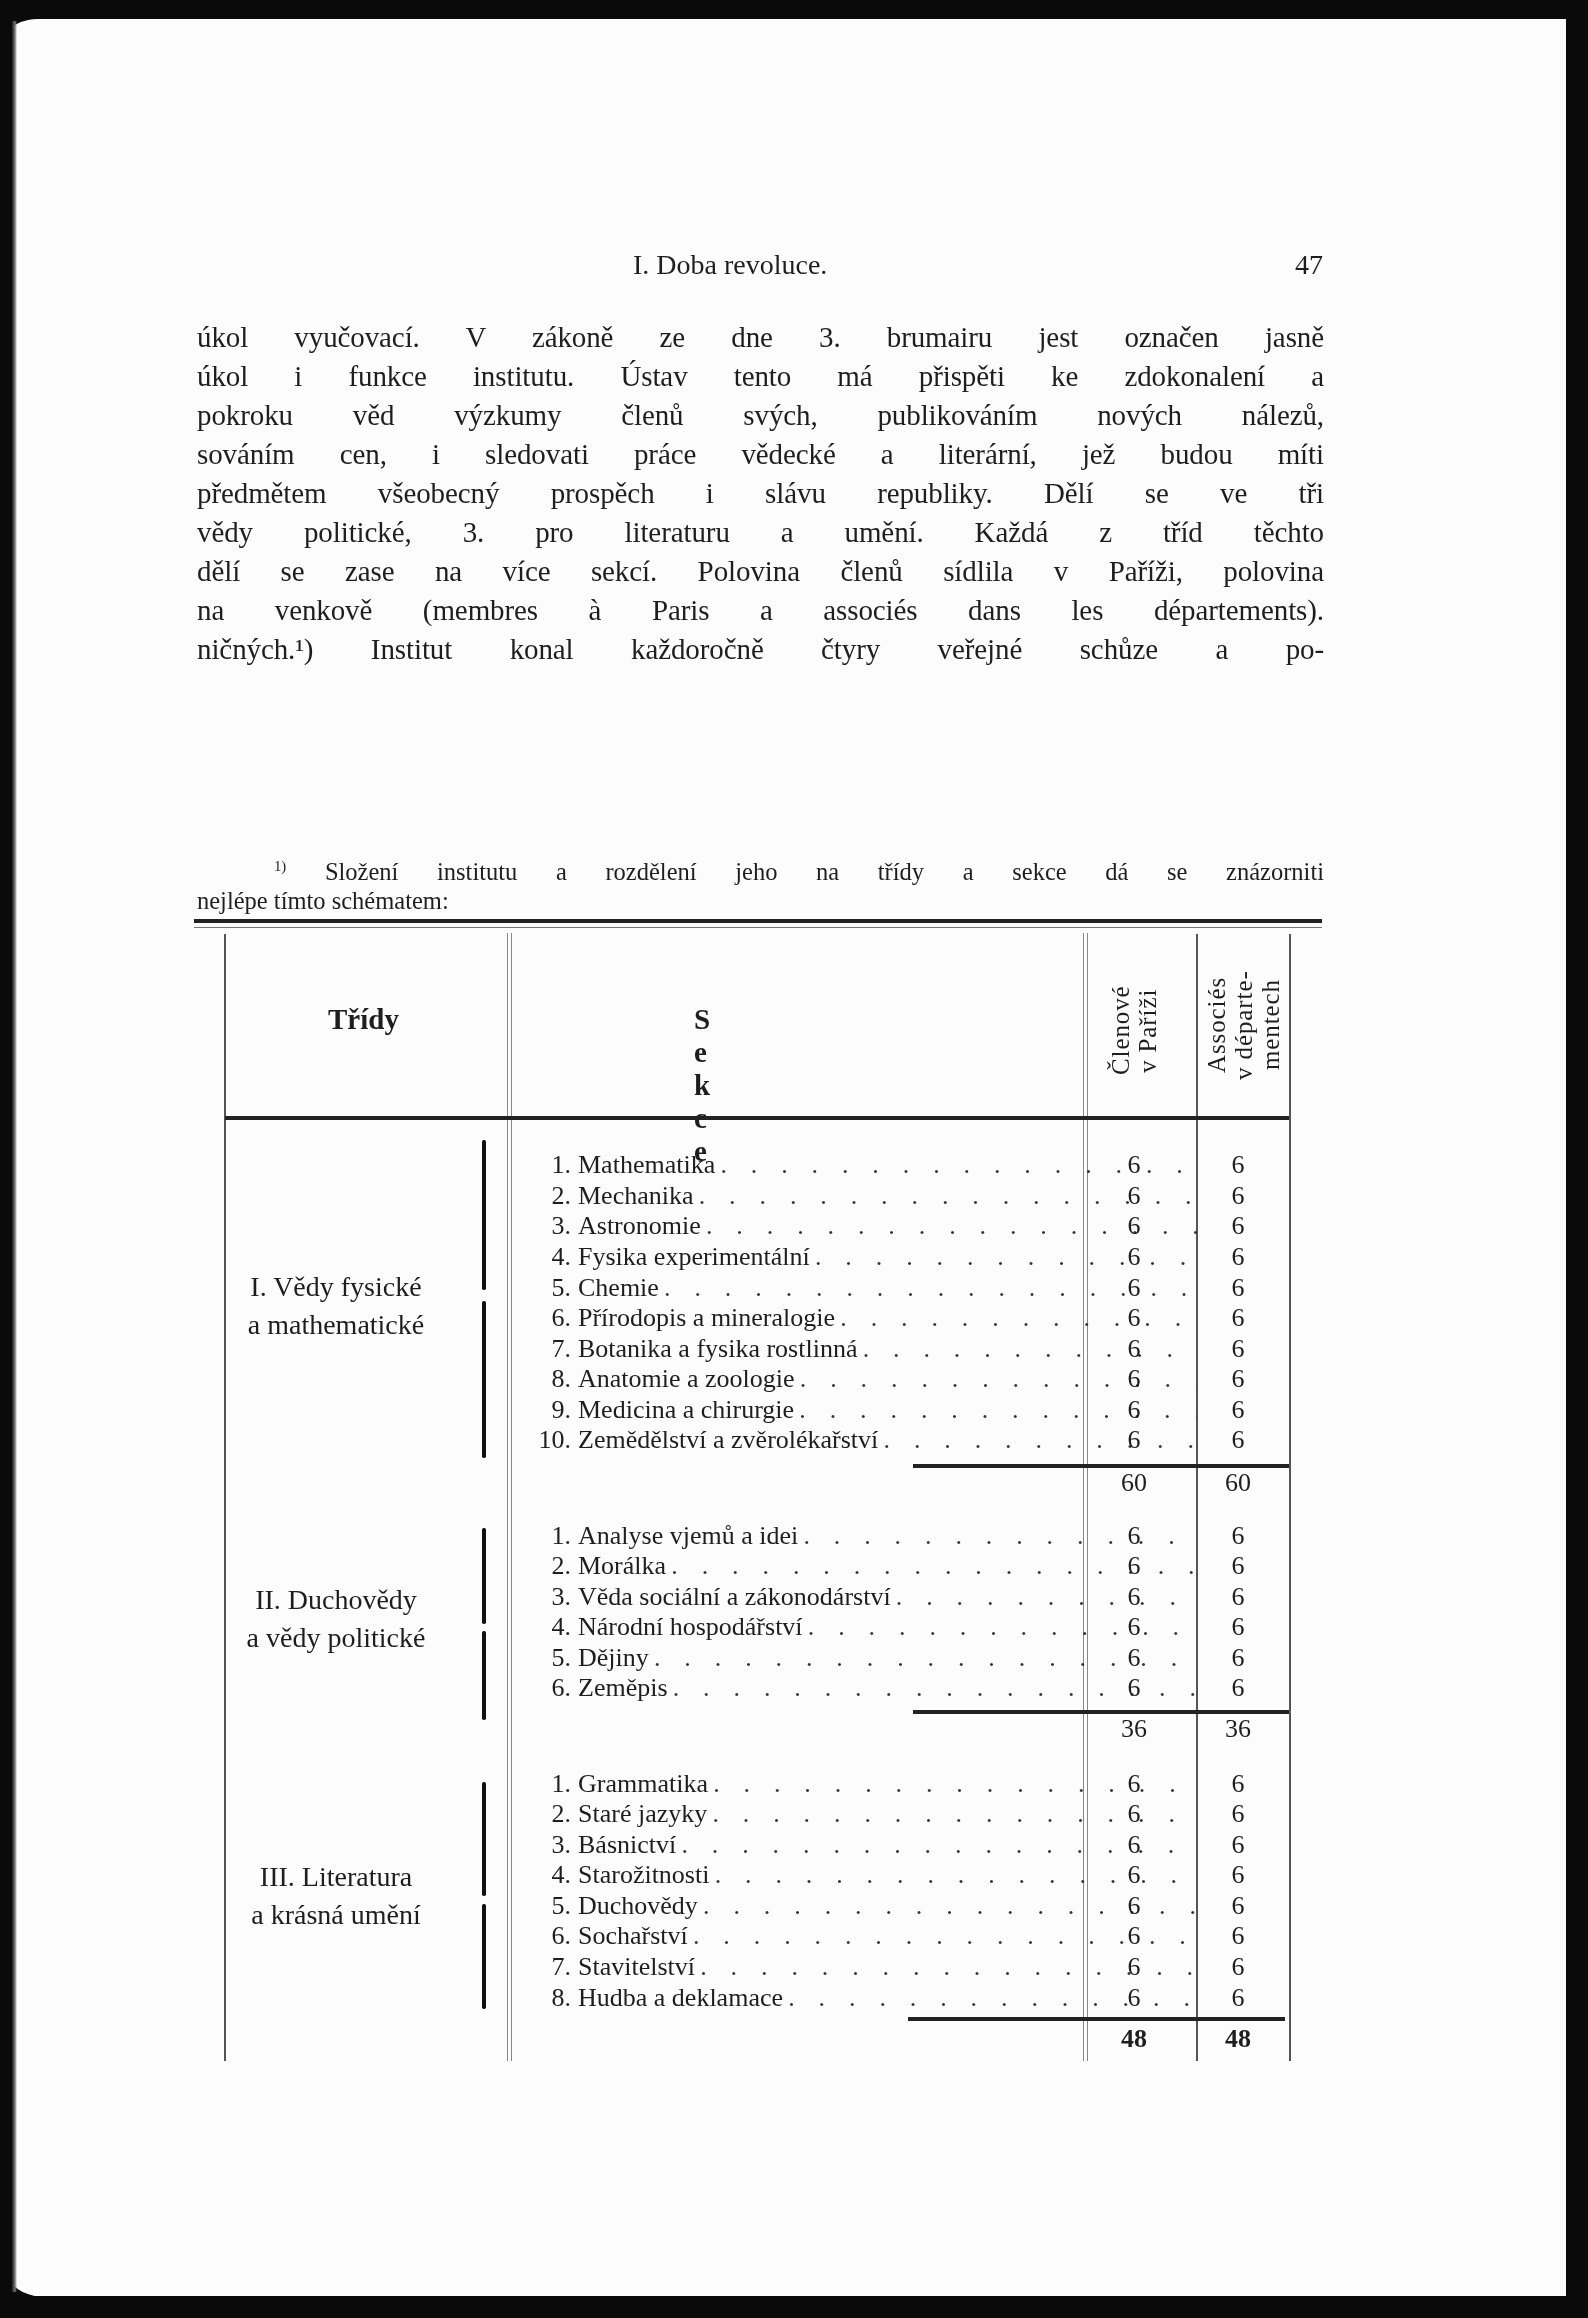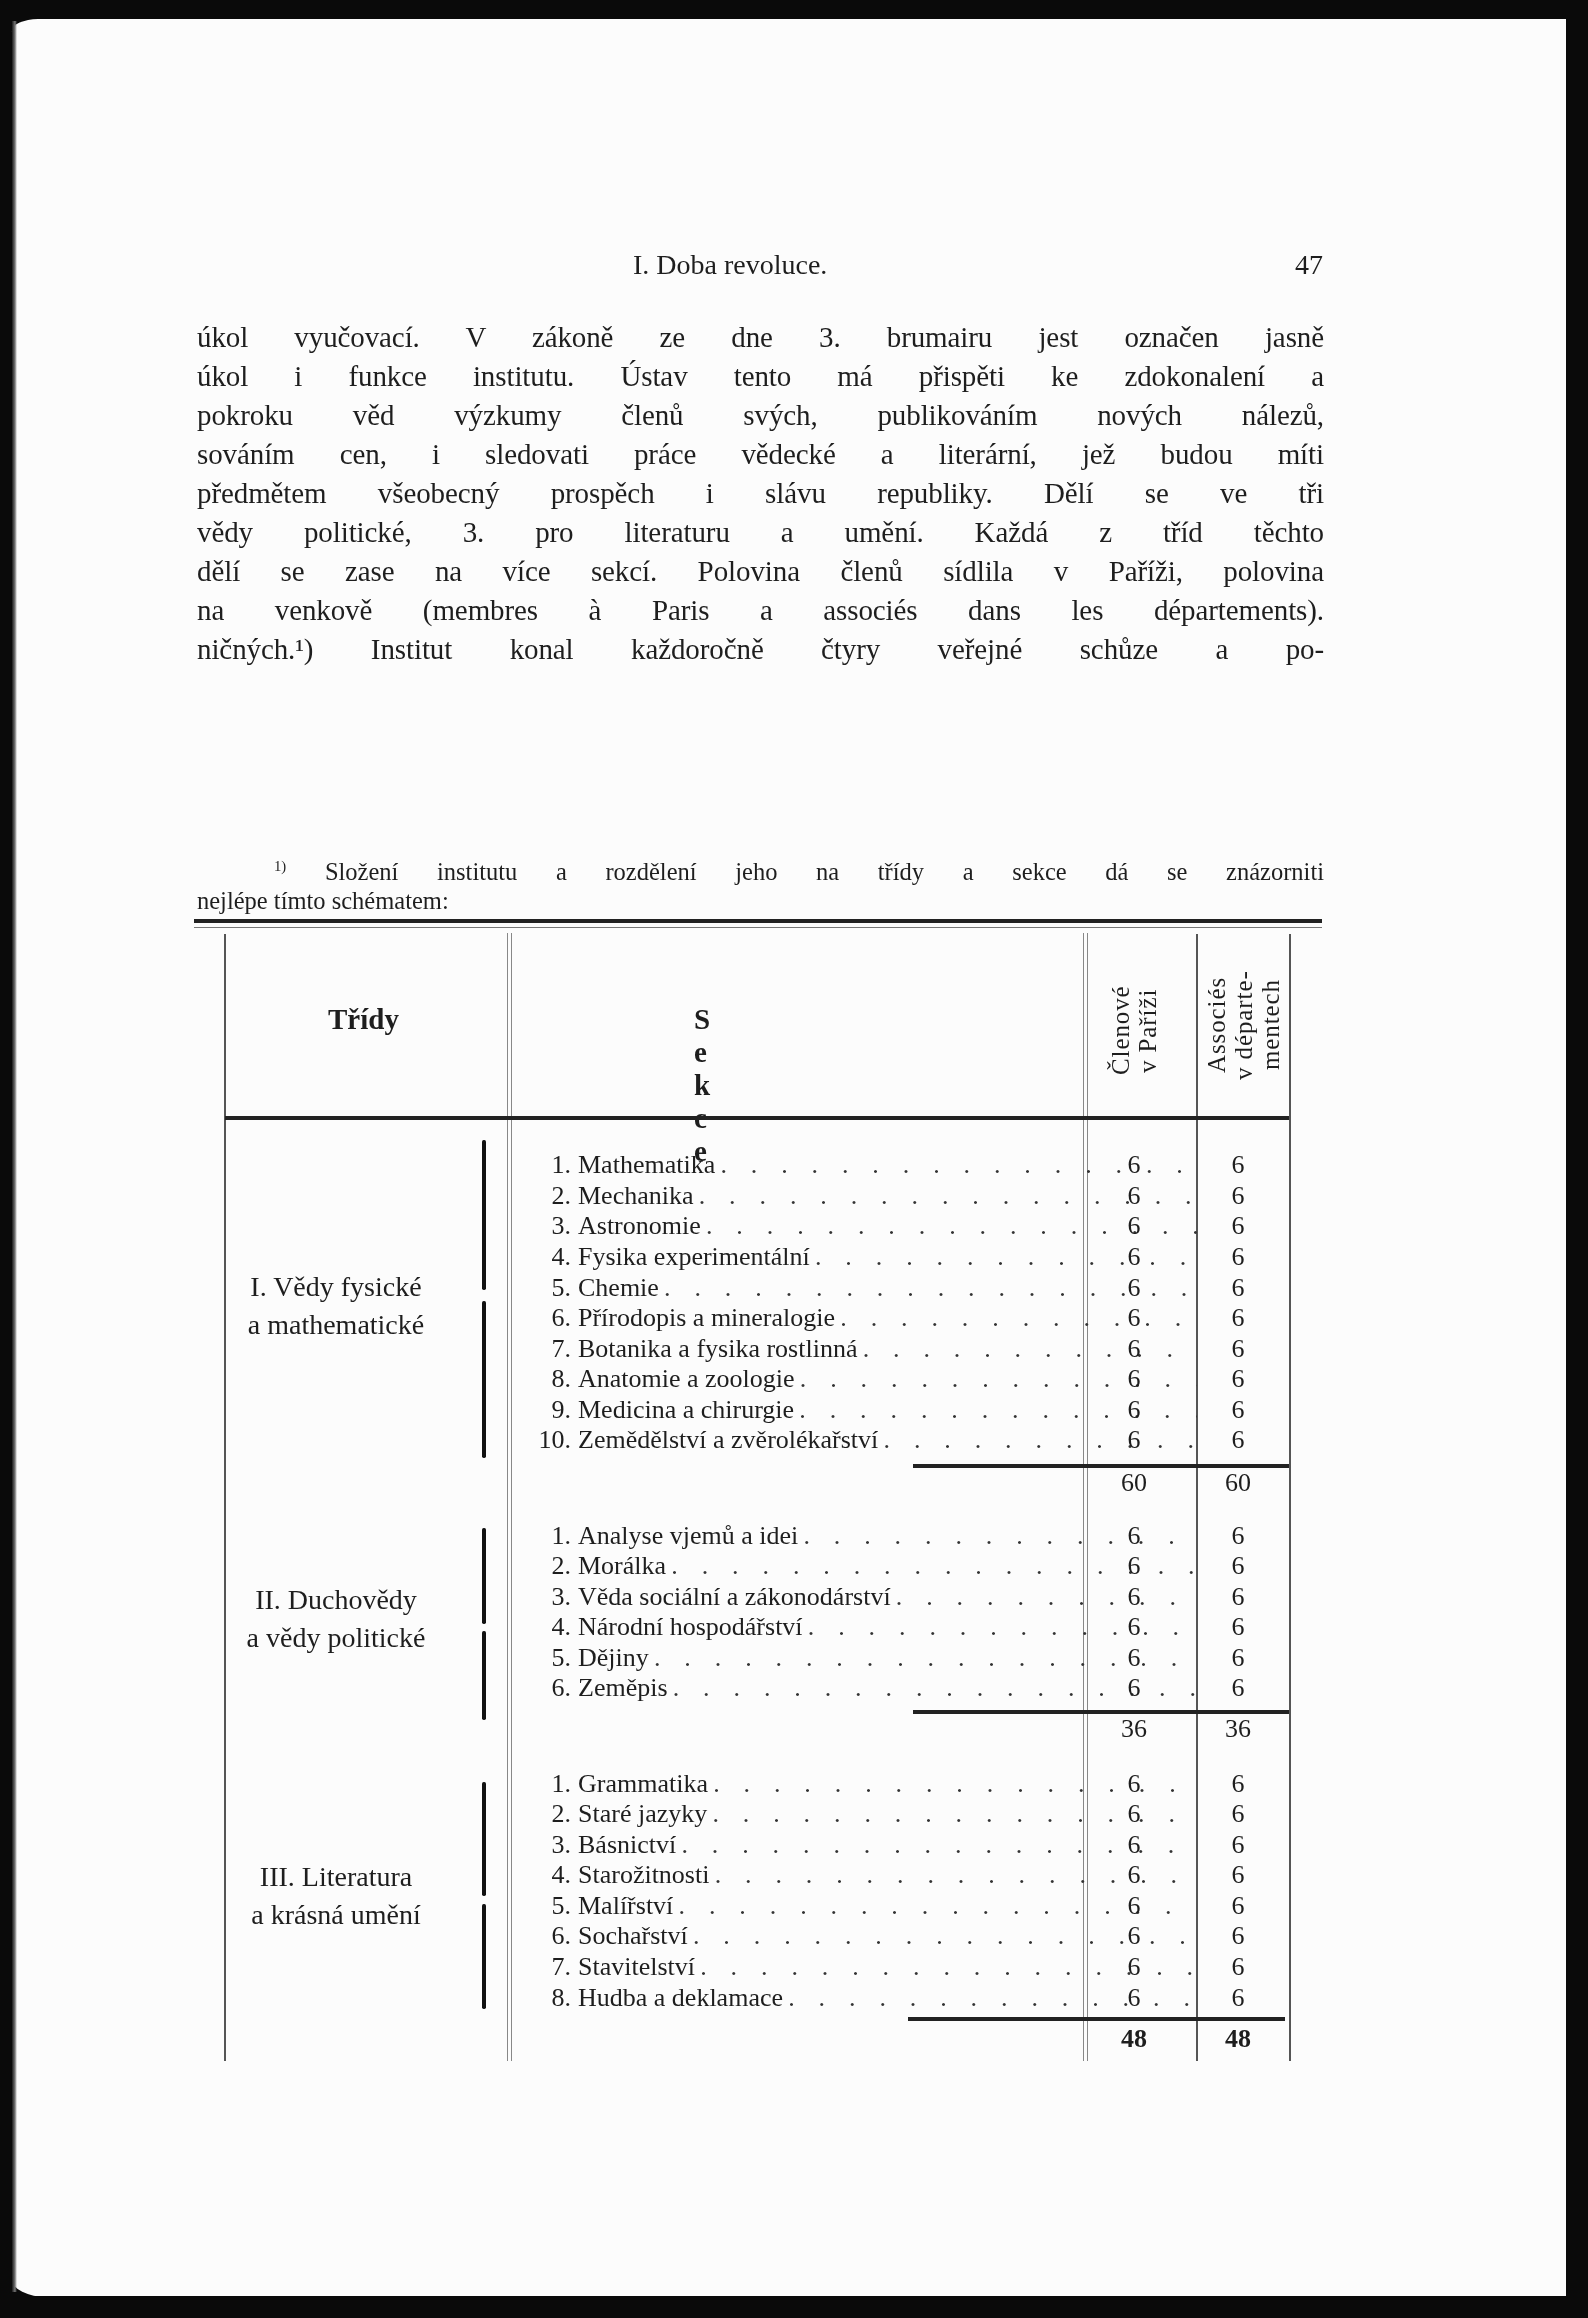--- a/index.html
+++ b/index.html
@@ -284,21 +284,21 @@
       <span class="name">Básnictví</span>
       <span class="dots">. . . . . . . . . . . . . . . . . . . . . . . . . . . . . .</span>
     </div>
   <div class="row" style="top:1859px;">
       <span class="num">4.</span>
       <span class="name">Starožitnosti</span>
       <span class="dots">. . . . . . . . . . . . . . . . . . . . . . . . . . . . . .</span>
     </div>
   <div class="row" style="top:1890px;">
       <span class="num">5.</span>
-      <span class="name">Malířství</span>
+      <span class="name">Duchovědy</span>
       <span class="dots">. . . . . . . . . . . . . . . . . . . . . . . . . . . . . .</span>
     </div>
   <div class="row" style="top:1920px;">
       <span class="num">6.</span>
       <span class="name">Sochařství</span>
       <span class="dots">. . . . . . . . . . . . . . . . . . . . . . . . . . . . . .</span>
     </div>
   <div class="row" style="top:1951px;">
       <span class="num">7.</span>
       <span class="name">Stavitelství</span>

